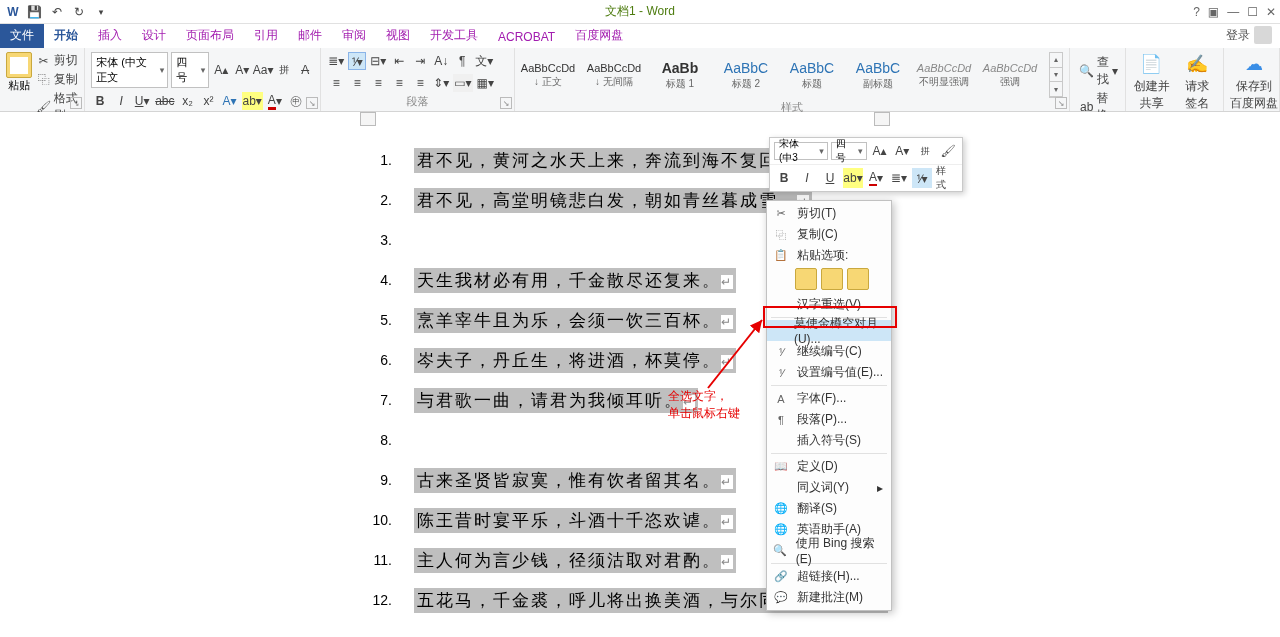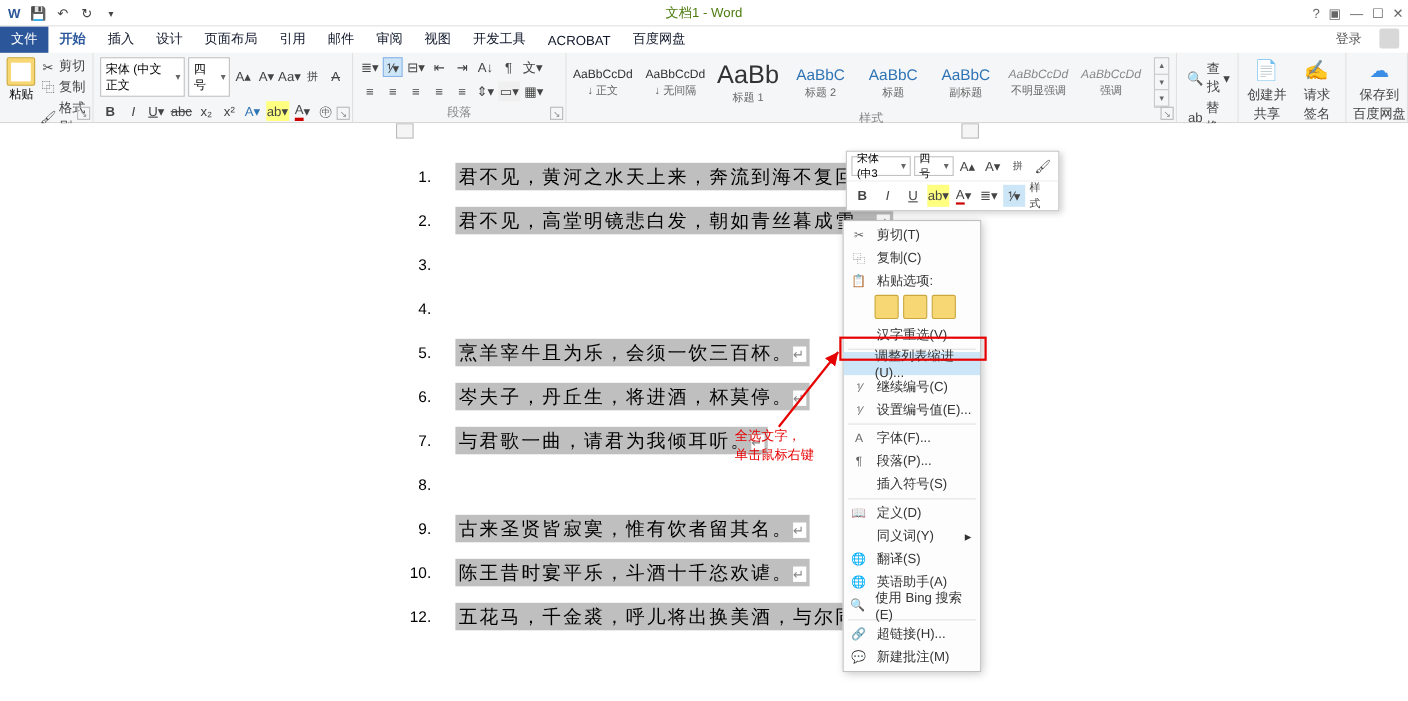--- a/index.html
+++ b/index.html
@@ -2,24 +2,24 @@
 <html><head>
 <meta charset="utf-8">
 <style>
 *{margin:0;padding:0;box-sizing:border-box;font-family:"Microsoft YaHei","Segoe UI",sans-serif;font-size:12px}
 body{background:#fff;width:1280px;height:637px;overflow:hidden;position:relative}
 .titlebar{height:24px;background:#fff;display:flex;align-items:center;position:relative;border-bottom:1px solid #e1e1e1}
 .qat{display:flex;align-items:center;gap:4px;padding:0 4px}
 .qat-icon{width:18px;height:18px;display:flex;align-items:center;justify-content:center;color:#444}
 .title{position:absolute;left:50%;transform:translateX(-50%);color:#4d7c0f}
 .win-controls{position:absolute;right:4px;display:flex;gap:8px;color:#666}
-.login-row{position:absolute;right:8px;top:26px;font-size:11px;color:#555;display:flex;align-items:center;gap:16px}
+.login-row{position:absolute;right:8px;top:26px;font-size:11px;color:#555;display:flex;align-items:center;gap:4px}
 .login-avatar{width:18px;height:18px;background:#d8d8d8;border-radius:2px}
 .tabs{height:24px;display:flex;align-items:flex-end}
-.tab{padding:4px 10px;color:#0f172a;cursor:pointer}
+.tab{padding:4px 10px;color:#a21caf;cursor:pointer}
 .tab.file{background:#2b579a;color:#fff}
 .tab.active{color:#2b579a;font-weight:bold}
 .ribbon{height:64px;background:#f5f6f7;border-bottom:1px solid #d4d4d4;display:flex}
 .group{border-right:1px solid #e1e1e1;padding:4px 6px 2px;display:flex;flex-direction:column;justify-content:space-between;position:relative}
 .group-label{text-align:center;font-size:11px;color:#888;margin-top:2px}
 .launcher{position:absolute;right:2px;bottom:2px;width:12px;height:12px;border:1px solid #bbb;font-size:8px;display:flex;align-items:center;justify-content:center;color:#888}
 .paste-area{display:flex;align-items:flex-start;gap:4px}
 .paste-main{display:flex;flex-direction:column;align-items:center;width:34px}
 .paste-icon{width:26px;height:26px;background:#f7d774;border:1px solid #c9a83e;border-radius:2px;position:relative}
 .paste-icon::after{content:"";position:absolute;inset:4px 3px 3px 3px;background:#fff}
@@ -27,21 +27,21 @@
 .small-btn{display:flex;align-items:center;gap:3px;color:#444}
 .icon-sm{width:14px;height:14px;display:inline-flex;align-items:center;justify-content:center}
 .font-ctrl{display:flex;flex-direction:column;gap:4px}
 .row{display:flex;align-items:center;gap:3px}
 .combo{border:1px solid #c1c1c1;background:#fff;height:36px;padding:0 14px 0 4px;position:relative;font-size:11px;display:flex;align-items:center}
 .combo::after{content:"▾";position:absolute;right:3px;color:#666;font-size:9px}
 .fbtn{min-width:18px;height:18px;display:flex;align-items:center;justify-content:center;color:#444;border:1px solid transparent}
 .styles-gallery{display:flex;gap:12px;align-items:center;height:46px}
 .style-item{width:54px;height:46px;border:1px solid transparent;display:flex;flex-direction:column;align-items:center;justify-content:center;gap:1px;cursor:pointer}
 .style-preview{font-size:11px;color:#333}
-.style-preview.big{font-size:23px;font-weight:normal}
+.style-preview.big{font-size:14px;font-weight:bold}
 .style-preview.med{font-size:14px;color:#2e74b5}
 .style-preview.ita{font-style:italic;color:#888}
 .style-name{font-size:10px;color:#666}
 .gallery-scroll{width:14px;height:46px;border:1px solid #c9c9c9;display:flex;flex-direction:column}
 .gallery-scroll div{flex:1;display:flex;align-items:center;justify-content:center;font-size:8px;color:#666;border-bottom:1px solid #c9c9c9}
 .edit-group{display:flex;flex-direction:column;gap:2px;padding:2px 4px}
 .right-cmds{display:flex;gap:6px}
 .vcmd{display:flex;flex-direction:column;align-items:center;width:48px;gap:2px;font-size:10px;color:#444;text-align:center}
 .vcmd .ic{width:28px;height:24px;display:flex;align-items:center;justify-content:center;font-size:18px;color:#c33}
 .doc-area{position:absolute;top:112px;left:0;right:0;bottom:0;background:#fff;overflow:hidden}
@@ -286,20 +286,21 @@
         </div>
         <div class="li">
           <div class="num">2.</div>
           <div class="txt">君不见，高堂明镜悲白发，朝如青丝暮成雪。<span style="color:#888;background:#fff">↵</span></div>
         </div>
         <div class="li">
           <div class="num">3.</div>
         </div>
         <div class="li">
           <div class="num">4.</div>
+          <div class="txt">天生我材必有用，千金散尽还复来。<span style="color:#888;background:#fff">↵</span></div>
         </div>
         <div class="li">
           <div class="num">5.</div>
           <div class="txt">烹羊宰牛且为乐，会须一饮三百杯。<span style="color:#888;background:#fff">↵</span></div>
         </div>
         <div class="li">
           <div class="num">6.</div>
           <div class="txt">岑夫子，丹丘生，将进酒，杯莫停。<span style="color:#888;background:#fff">↵</span></div>
         </div>
         <div class="li">
@@ -309,20 +310,24 @@
         <div class="li">
           <div class="num">8.</div>
         </div>
         <div class="li">
           <div class="num">9.</div>
           <div class="txt">古来圣贤皆寂寞，惟有饮者留其名。<span style="color:#888;background:#fff">↵</span></div>
         </div>
         <div class="li">
           <div class="num">10.</div>
           <div class="txt">陈王昔时宴平乐，斗酒十千恣欢谑。<span style="color:#888;background:#fff">↵</span></div>
+        </div>
+        <div class="li">
+          <div class="num">11.</div>
+          <div class="txt">主人何为言少钱，径须沽取对君酌。<span style="color:#888;background:#fff">↵</span></div>
         </div>
         <div class="li">
           <div class="num">12.</div>
           <div class="txt">五花马，千金裘，呼儿将出换美酒，与尔同销万古愁。<span style="color:#888;background:#fff">↵</span></div>
         </div>
       </div>
   </div>
 
   <div class="minitb" style="left:769px;top:25px">
     <div class="mt-row">
@@ -369,21 +374,21 @@
       <div class="paste-opt"></div>
       <div class="paste-opt"></div>
     </div>
     <div class="ctx-item">
         <span class="ctx-ic"></span>
         <span>汉字重选(V)</span>
       </div>
     <div class="ctx-sep"></div>
     <div class="ctx-item hl">
         <span class="ctx-ic"></span>
-        <span>调整列表缩进(U)...</span>
+        <span>莫使金樽空对月(U)...</span>
       </div>
     <div class="ctx-item">
         <span class="ctx-ic">⅟</span>
         <span>继续编号(C)</span>
       </div>
     <div class="ctx-item">
         <span class="ctx-ic">⅟</span>
         <span>设置编号值(E)...</span>
       </div>
     <div class="ctx-sep"></div>

